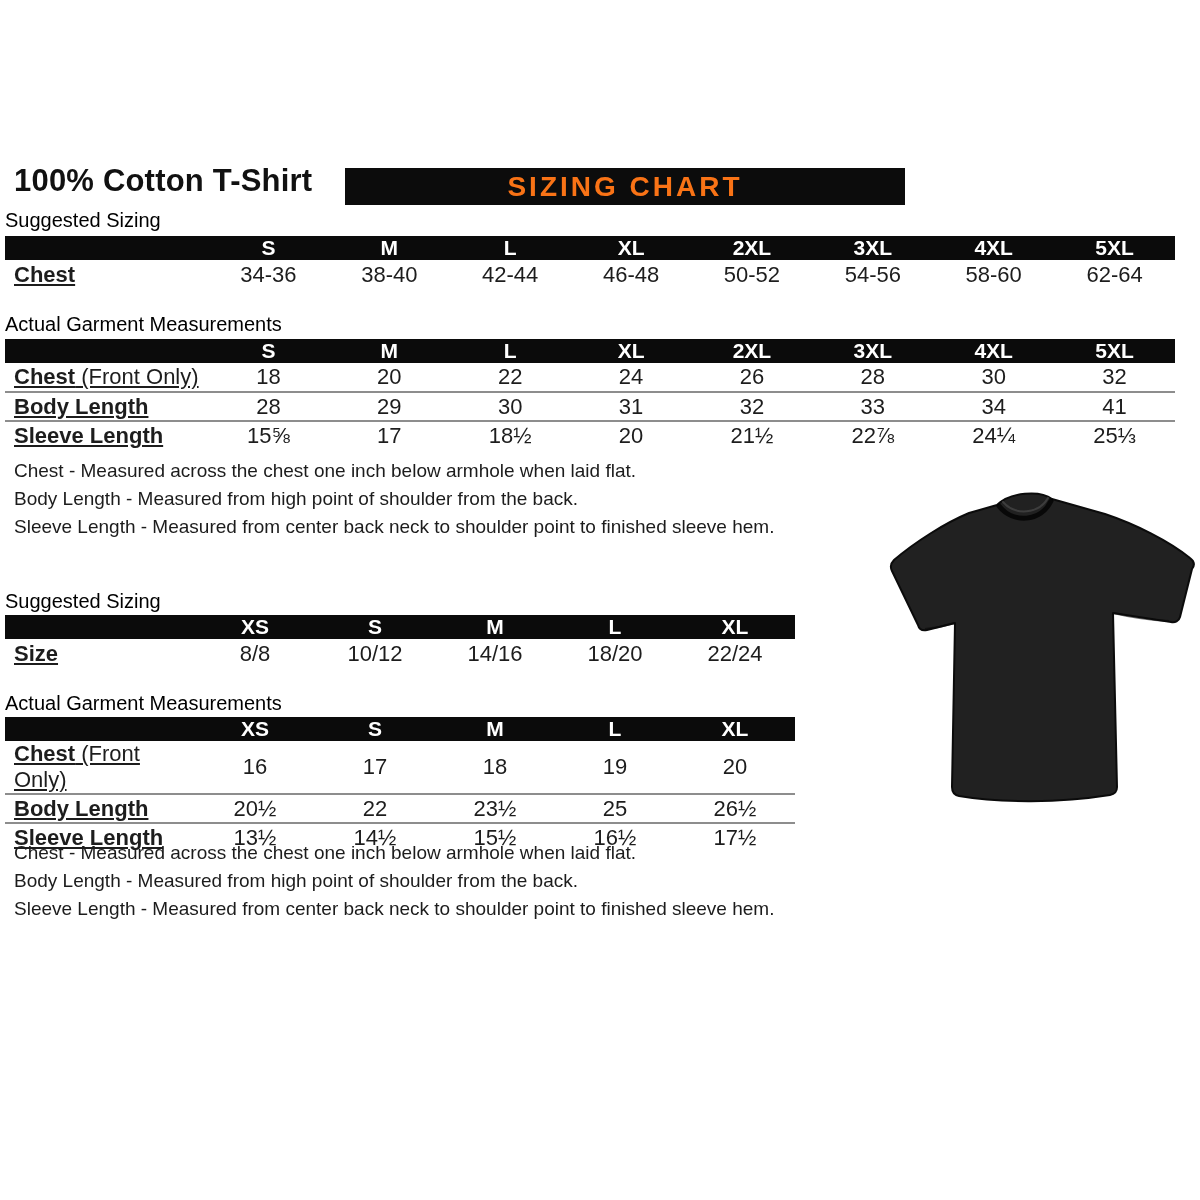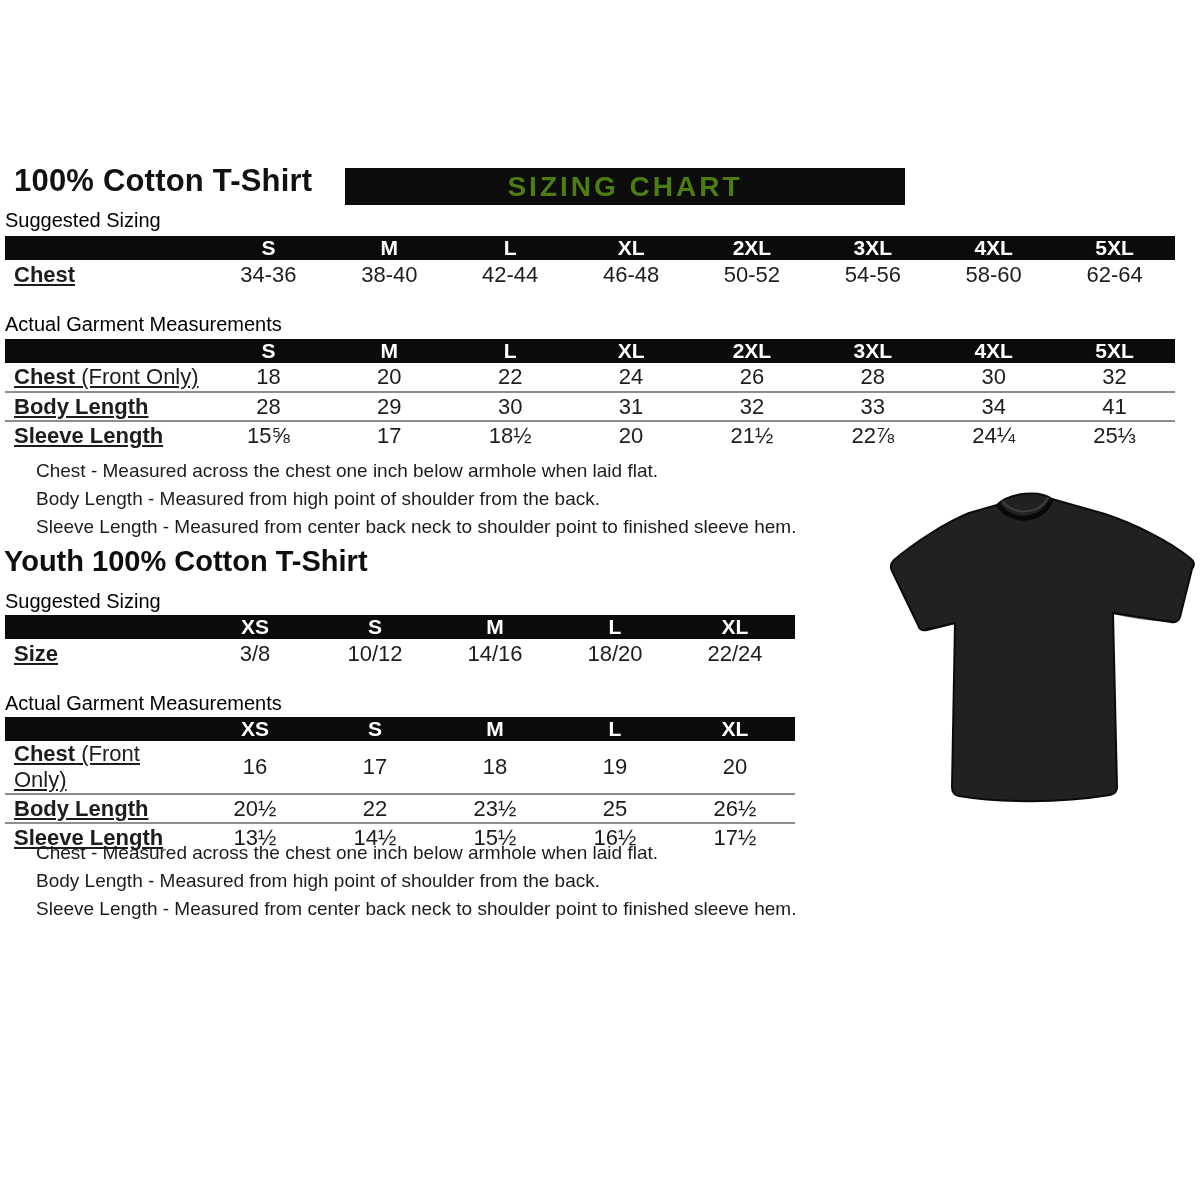--- a/index.html
+++ b/index.html
@@ -2,40 +2,40 @@
 <html><head>
 <meta charset="utf-8">
 <style>
   * { box-sizing: border-box; }
   html,body { margin:0; padding:0; }
   body { background:#ffffff; font-family:"Liberation Sans", sans-serif; color:#161616; }
   #page { position:relative; width:1200px; height:1200px; background:#ffffff; overflow:hidden; }
   .abs { position:absolute; }
 
   .main-title { left:14px; top:163px; font-size:31px; font-weight:700; letter-spacing:0.2px; margin:0; color:#111; }
-  .banner { left:345px; top:168px; width:560px; height:37px; background:#0c0c0c; color:#4d7c0f;
+  .banner { left:345px; top:168px; width:560px; height:37px; background:#0c0c0c; color:#f97316;
             display:flex; align-items:center; justify-content:center;
             font-weight:700; font-size:28px; letter-spacing:3px; }
 
   .seclabel { font-size:20px; color:#000000; }
   .youth-title { left:4px; top:545px; font-size:29px; font-weight:700; margin:0; color:#0e0e0e; }
 
   table.size { border-collapse:collapse; table-layout:fixed; font-size:22px; color:#1d1d1d; }
   table.size th { background:#0b0b0b; color:#ffffff; font-weight:700; font-size:21px;
                   height:23px; padding:0; text-align:center; }
   table.size td { height:29px; padding:0; text-align:center; vertical-align:middle; }
   table.size td.labelcol, table.size th.labelcol { text-align:left; padding-left:9px;text-decoration:underline; }
   table.size td.labelcol strong { font-weight:700; }
   .w-adult { width:1170px; }
   .w-adult .labelcol { width:203px; }
   .w-youth { width:790px; }
   .w-youth .labelcol { width:190px; }
   tbody.sep tr + tr td { border-top:2px solid #8d8d8d; }
 
-  .notes { font-size:19px; line-height:28px; color:#1c1c1c;margin-left:22px; }
+  .notes { font-size:19px; line-height:28px; color:#1c1c1c; }
   .note { white-space:nowrap; }
 
   .tshirt-wrap { left:885px; top:487px; width:312px; height:325px; }
 </style>
 </head>
 <body>
 
 <div id="page">
 
   <h1 class="abs main-title">100% Cotton T-Shirt</h1>
@@ -122,38 +122,37 @@
         </tr>
       </tbody>
   </table>
 
   <div class="abs notes" style="left:14px; top:457px;">
       <div class="note">Chest - Measured across the chest one inch below armhole when laid flat.</div>
       <div class="note">Body Length - Measured from high point of shoulder from the back.</div>
       <div class="note">Sleeve Length - Measured from center back neck to shoulder point to finished sleeve hem.</div>
     </div>
 
-  <h2 class="abs youth-title">Youth 100% Cotton T-Shirt</h2>
 
   <div class="abs seclabel" style="left:5px; top:590px;">Suggested Sizing</div>
   <table class="abs size w-youth" style="left:5px; top:615px;">
     <thead>
       <tr>
           <th class="labelcol"></th>
           <th>XS</th>
           <th>S</th>
           <th>M</th>
           <th>L</th>
           <th>XL</th>
         </tr>
     </thead>
     <tbody class="sep">
         <tr>
           <td class="labelcol"><strong>Size</strong></td>
-          <td>3/8</td>
+          <td>8/8</td>
           <td>10/12</td>
           <td>14/16</td>
           <td>18/20</td>
           <td>22/24</td>
         </tr>
       </tbody>
   </table>
 
   <div class="abs seclabel" style="left:5px; top:692px;">Actual Garment Measurements</div>
   <table class="abs size w-youth" style="left:5px; top:717px;">

